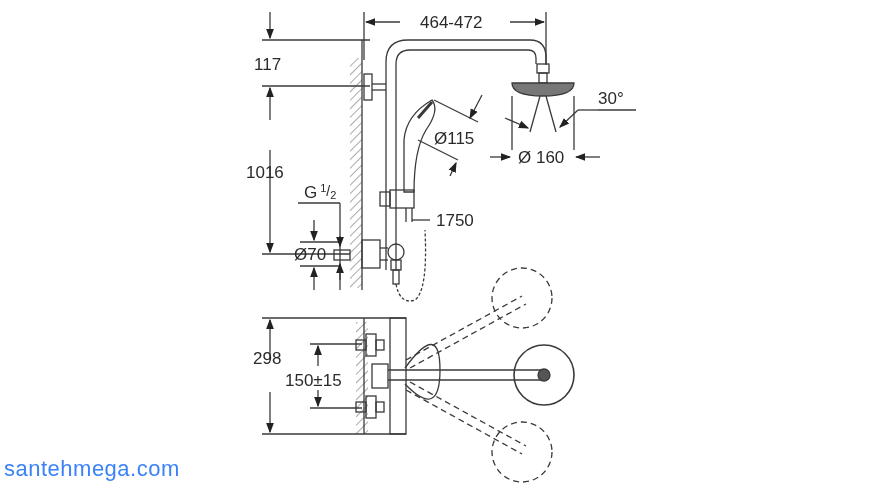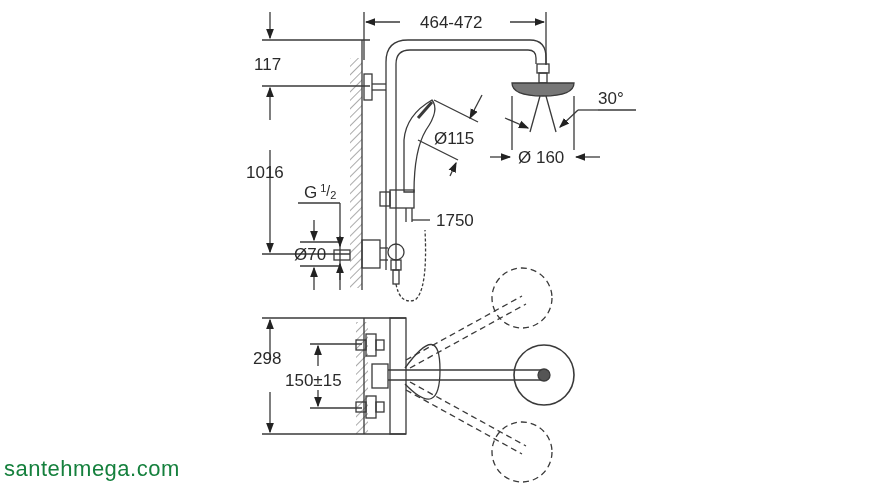--- a/index.html
+++ b/index.html
@@ -1,19 +1,19 @@
 <!DOCTYPE html>
 <html><head>
 <meta charset="utf-8">
 <style>
   html,body{margin:0;padding:0;background:#ffffff;}
   body{width:880px;height:500px;position:relative;overflow:hidden;font-family:"Liberation Sans",sans-serif;}
   svg{position:absolute;left:0;top:0;}
   .dim{font-family:"Liberation Sans",sans-serif;font-size:17px;fill:#2a2a2a;}
-  .wm{position:absolute;left:4px;top:456px;font-size:22px;color:#15803d;letter-spacing:0.5px;}
+  .wm{position:absolute;left:4px;top:456px;font-size:22px;color:#3b82f6;letter-spacing:0.5px;}
 </style>
 </head>
 <body>
 
 <svg width="880" height="500" viewBox="0 0 880 500">
   <defs>
     <pattern id="hatch" width="6" height="6" patternUnits="userSpaceOnUse" patternTransform="rotate(45)">
       <line x1="0" y1="0" x2="0" y2="6" stroke="#555" stroke-width="1"></line>
     </pattern>
     <marker id="arr" markerWidth="8" markerHeight="8" refX="7" refY="4" orient="auto">

